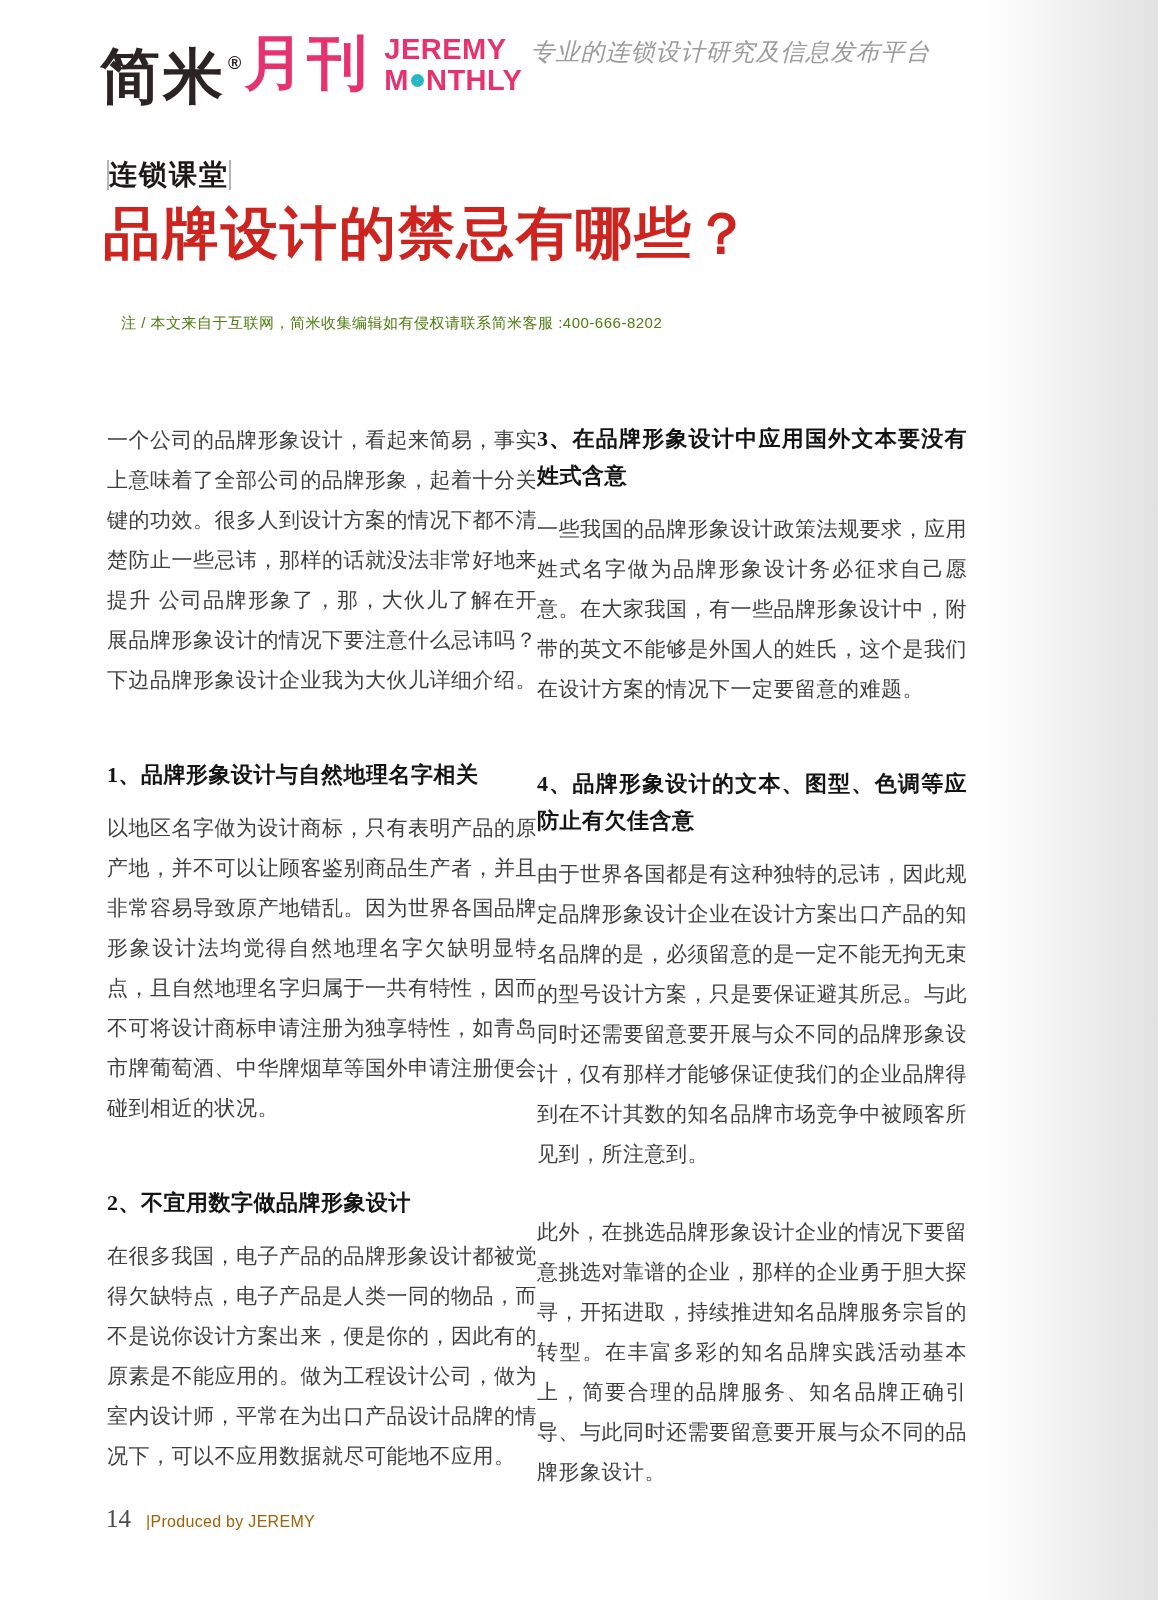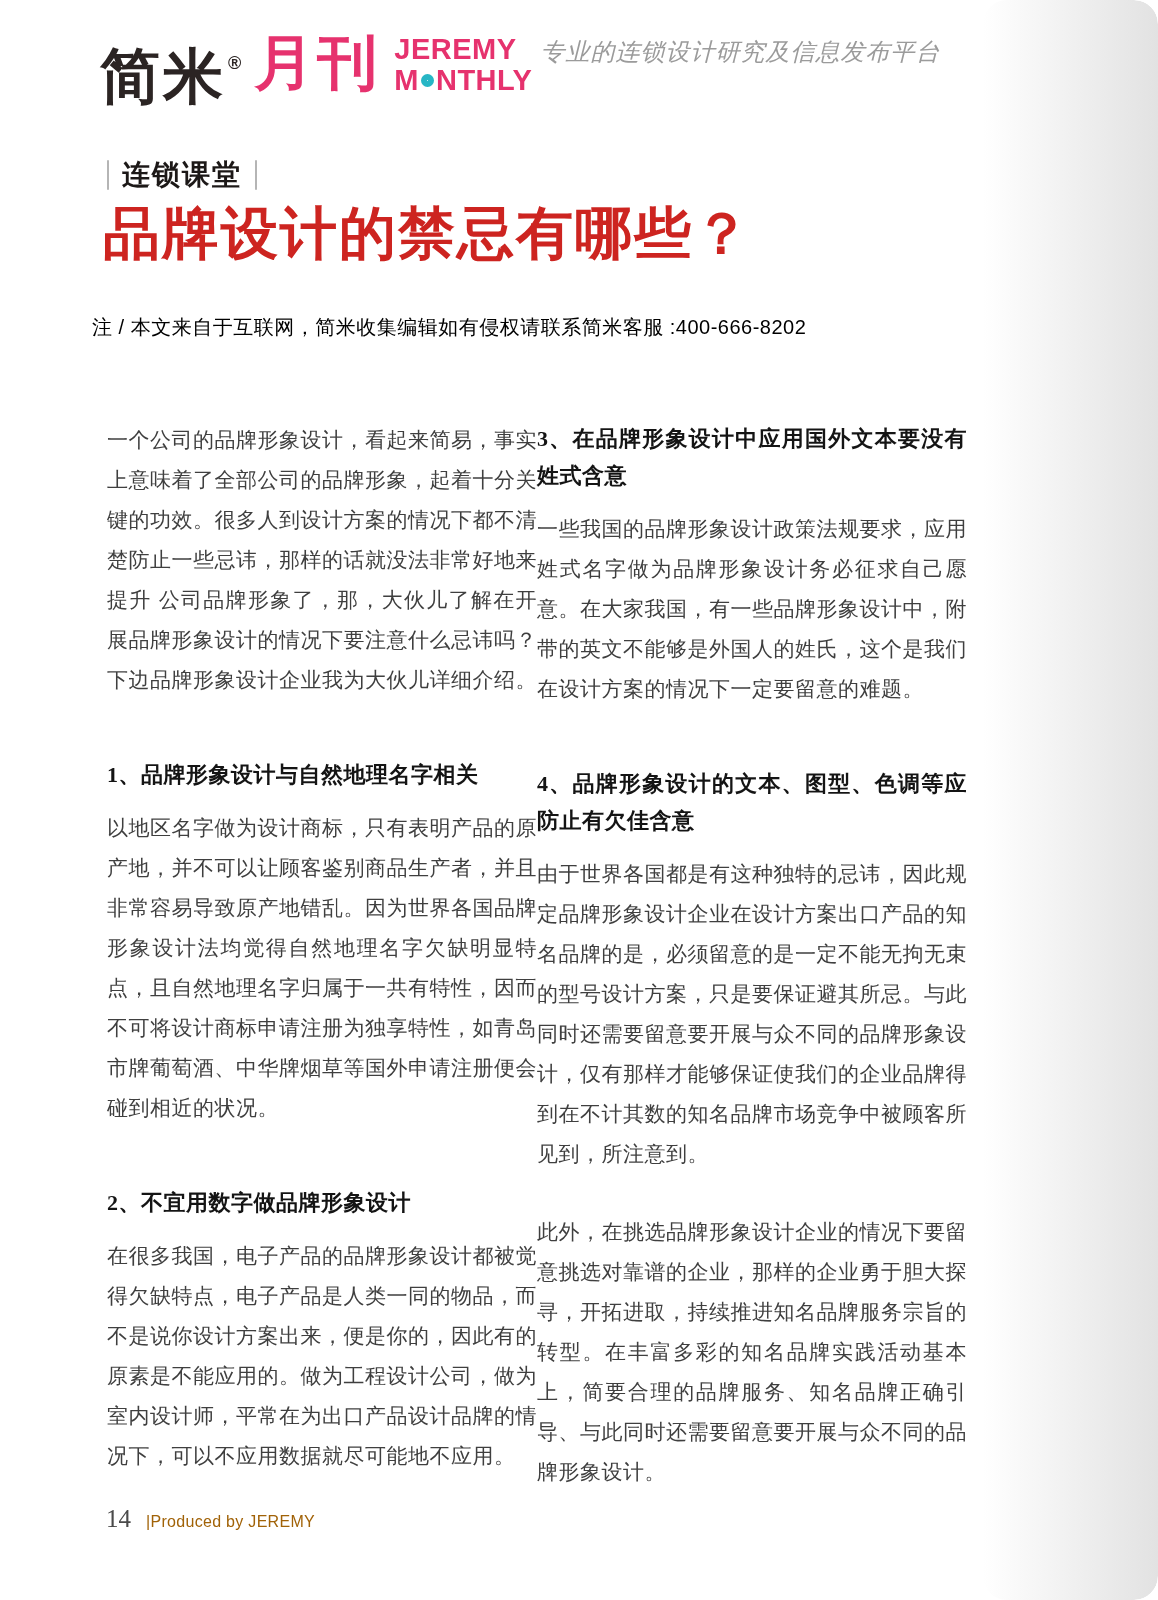--- a/index.html
+++ b/index.html
@@ -1,15 +1,15 @@
 <!DOCTYPE html>
 <html><head>
 <meta charset="utf-8">
 <style>
-  * { margin:0; padding:0; box-sizing:border-box;border-radius:24px; }
+  * { margin:0; padding:0; box-sizing:border-box; }
   html,body { background:#ffffff; }
   .page {
     position:relative;
     width:1158px; height:1600px;
     background:#ffffff;
     overflow:hidden;
     font-family:"Liberation Sans", sans-serif;
   }
   
   .edge-shade {
@@ -20,54 +20,54 @@
 
   
   .logo-row { position:absolute; left:100px; top:26px; display:flex; align-items:flex-start; }
   .logo-black {
     font-size:60px; font-weight:900; color:#2b2423; letter-spacing:3px;
     font-family:"Liberation Sans", sans-serif; line-height:74px;
   }
   .logo-reg { font-size:18px; font-weight:700; color:#2b2423; vertical-align:28px; margin-left:2px; }
   .logo-pink {
     font-size:60px; font-weight:900; color:#e6326e; letter-spacing:3px;
-    margin-left:10px; line-height:74px;
+    line-height:74px;
   }
   .brand-block { margin-left:14px; margin-top:8px; color:#e6326e; font-weight:800; }
   .brand-top { font-size:29px; line-height:30px; letter-spacing:0.5px; }
   .brand-bottom { font-size:29px; line-height:32px; letter-spacing:0.5px; display:flex; align-items:center; }
   .ring {
     display:inline-block; width:13px; height:13px;
     border:6px solid #27b6c5; border-radius:50%;
     margin:0 2px; background:#ffffff;
   }
   .tagline {
     font-size:24px; color:#9b9b9b; font-style:italic;
     margin-left:8px; margin-top:10px; letter-spacing:1px;
   }
 
   
   .section-label {
     position:absolute; left:107px; top:156px;
-    display:flex; align-items:center; gap:13px;
+    display:flex; align-items:center; 
   }
   .section-label .bar { width:2px; height:30px; background:#b5b5b5; }
   .section-label .label-text {
     font-size:28px; font-weight:bold; color:#1c1817;
     font-family:"Liberation Serif", "DejaVu Serif", serif; letter-spacing:2px;
   }
   .page-title {
     position:absolute; left:103px; top:194px;
     font-size:57px; font-weight:900; color:#cd2420;
     font-family:"Liberation Serif", "DejaVu Serif", serif;
     letter-spacing:2px; line-height:80px;
   }
   .note-line {
-    position:absolute; left:92px; top:314px;
-    font-size:20px; color:#000000; letter-spacing:0.5px;
+    position:absolute; left:121px; top:314px;
+    font-size:15px; color:#4d7c0f; letter-spacing:0.5px;
   }
 
   
   .columns {
     position:absolute; left:107px; top:420px; width:888px;
     display:flex; 
   }
   .col { width:430px; }
   .para {
     font-size:21px; line-height:40px; color:#3f3f3f;

